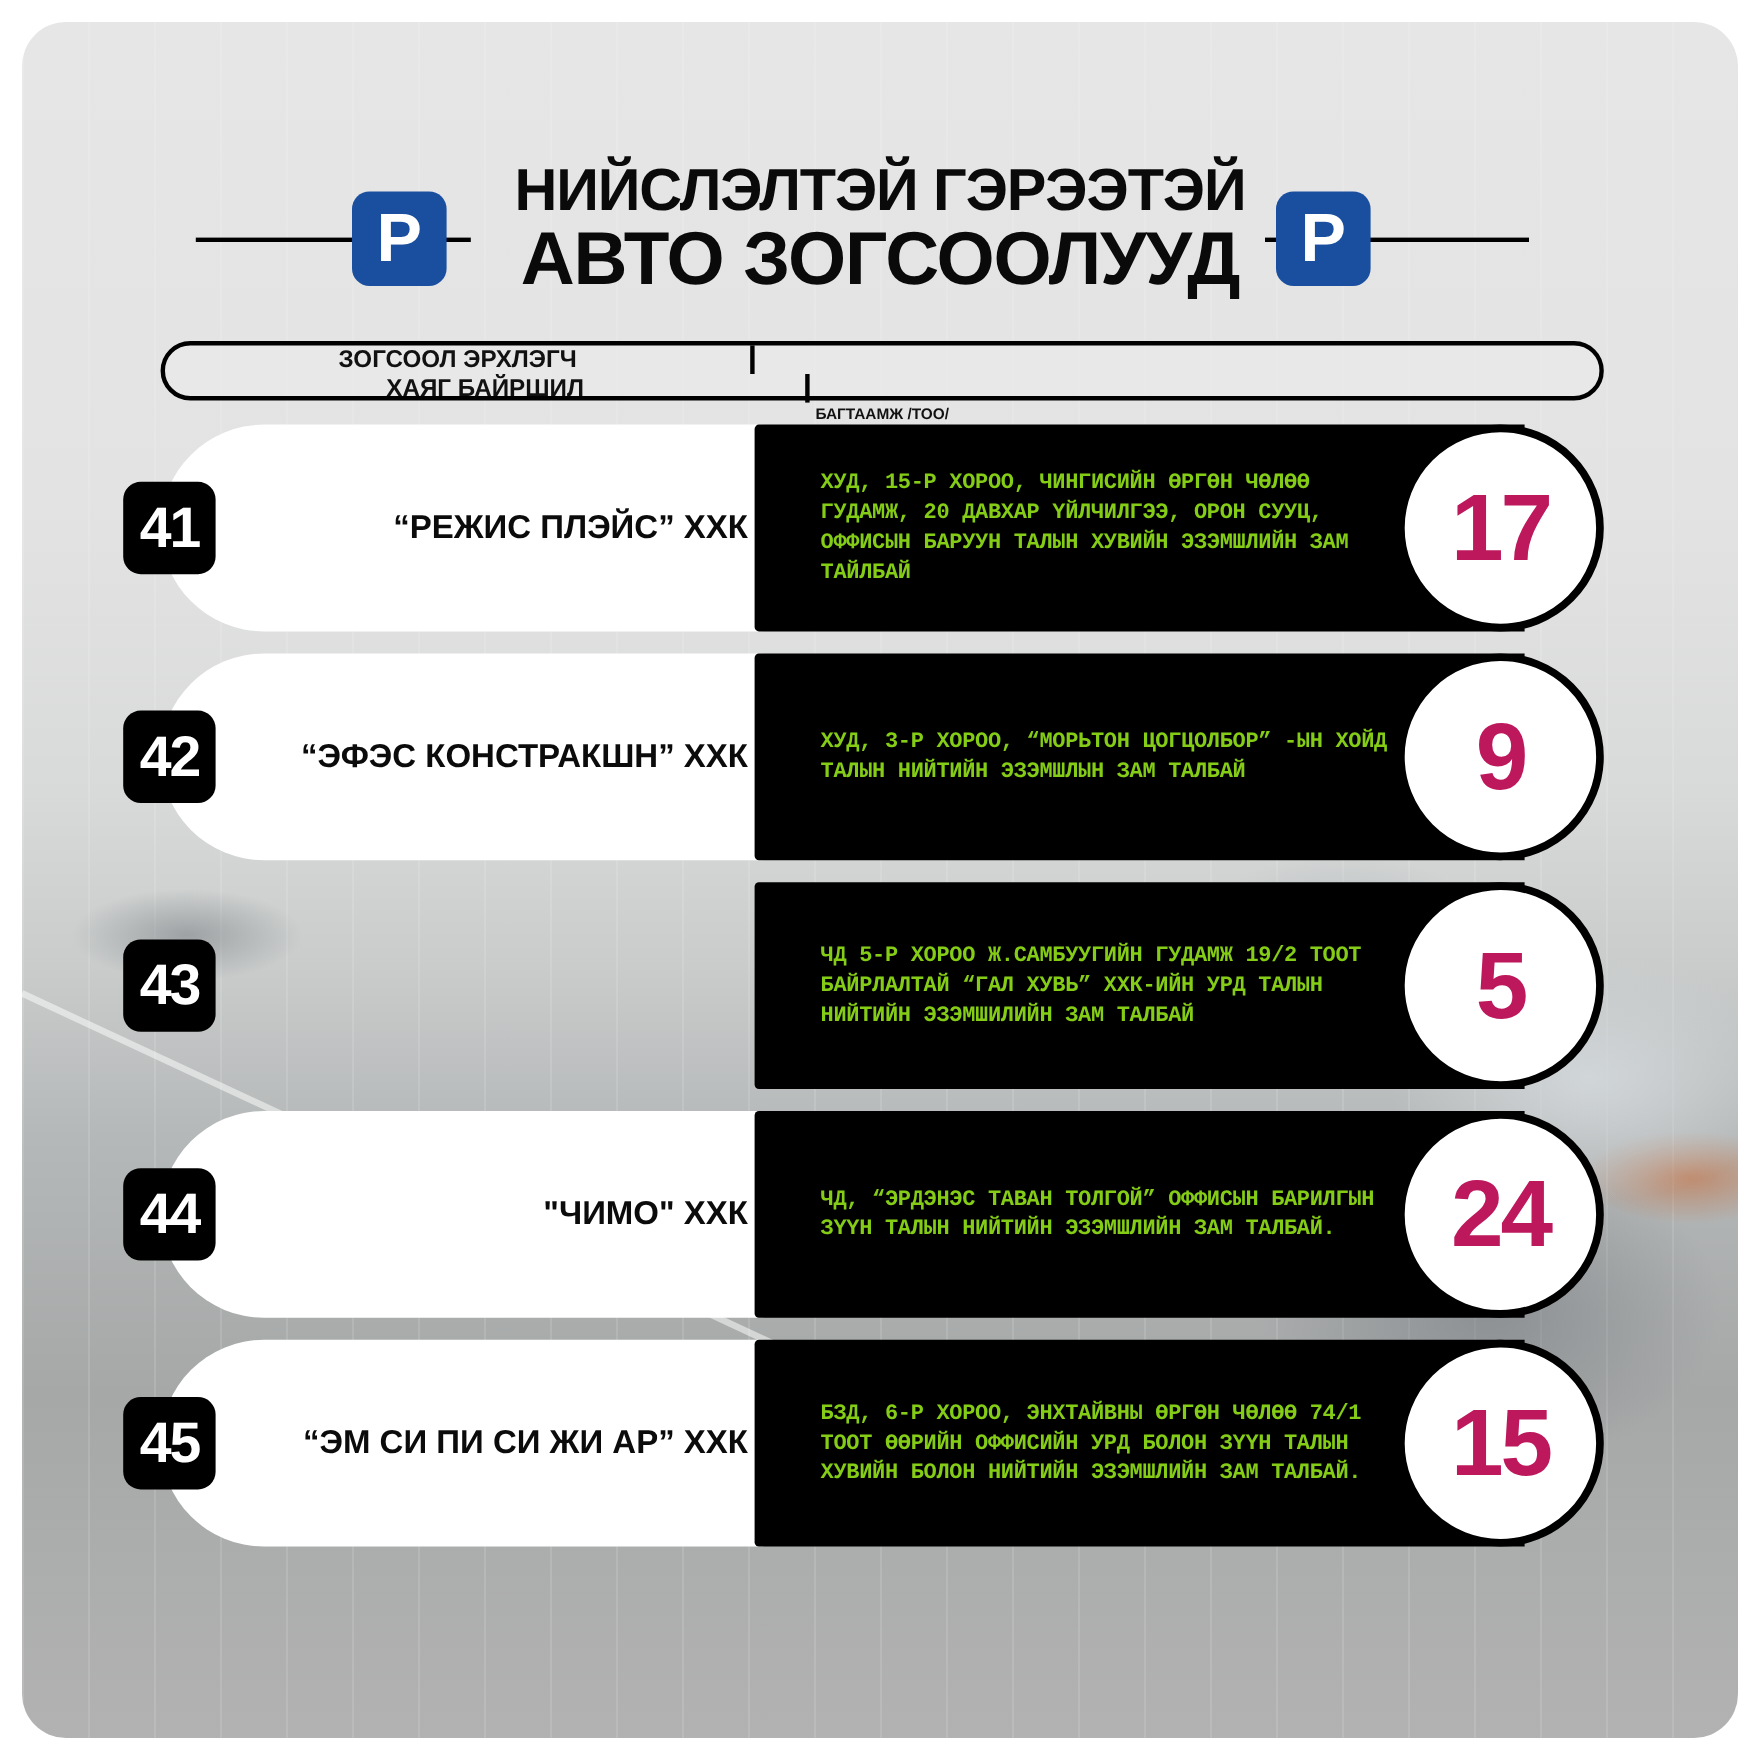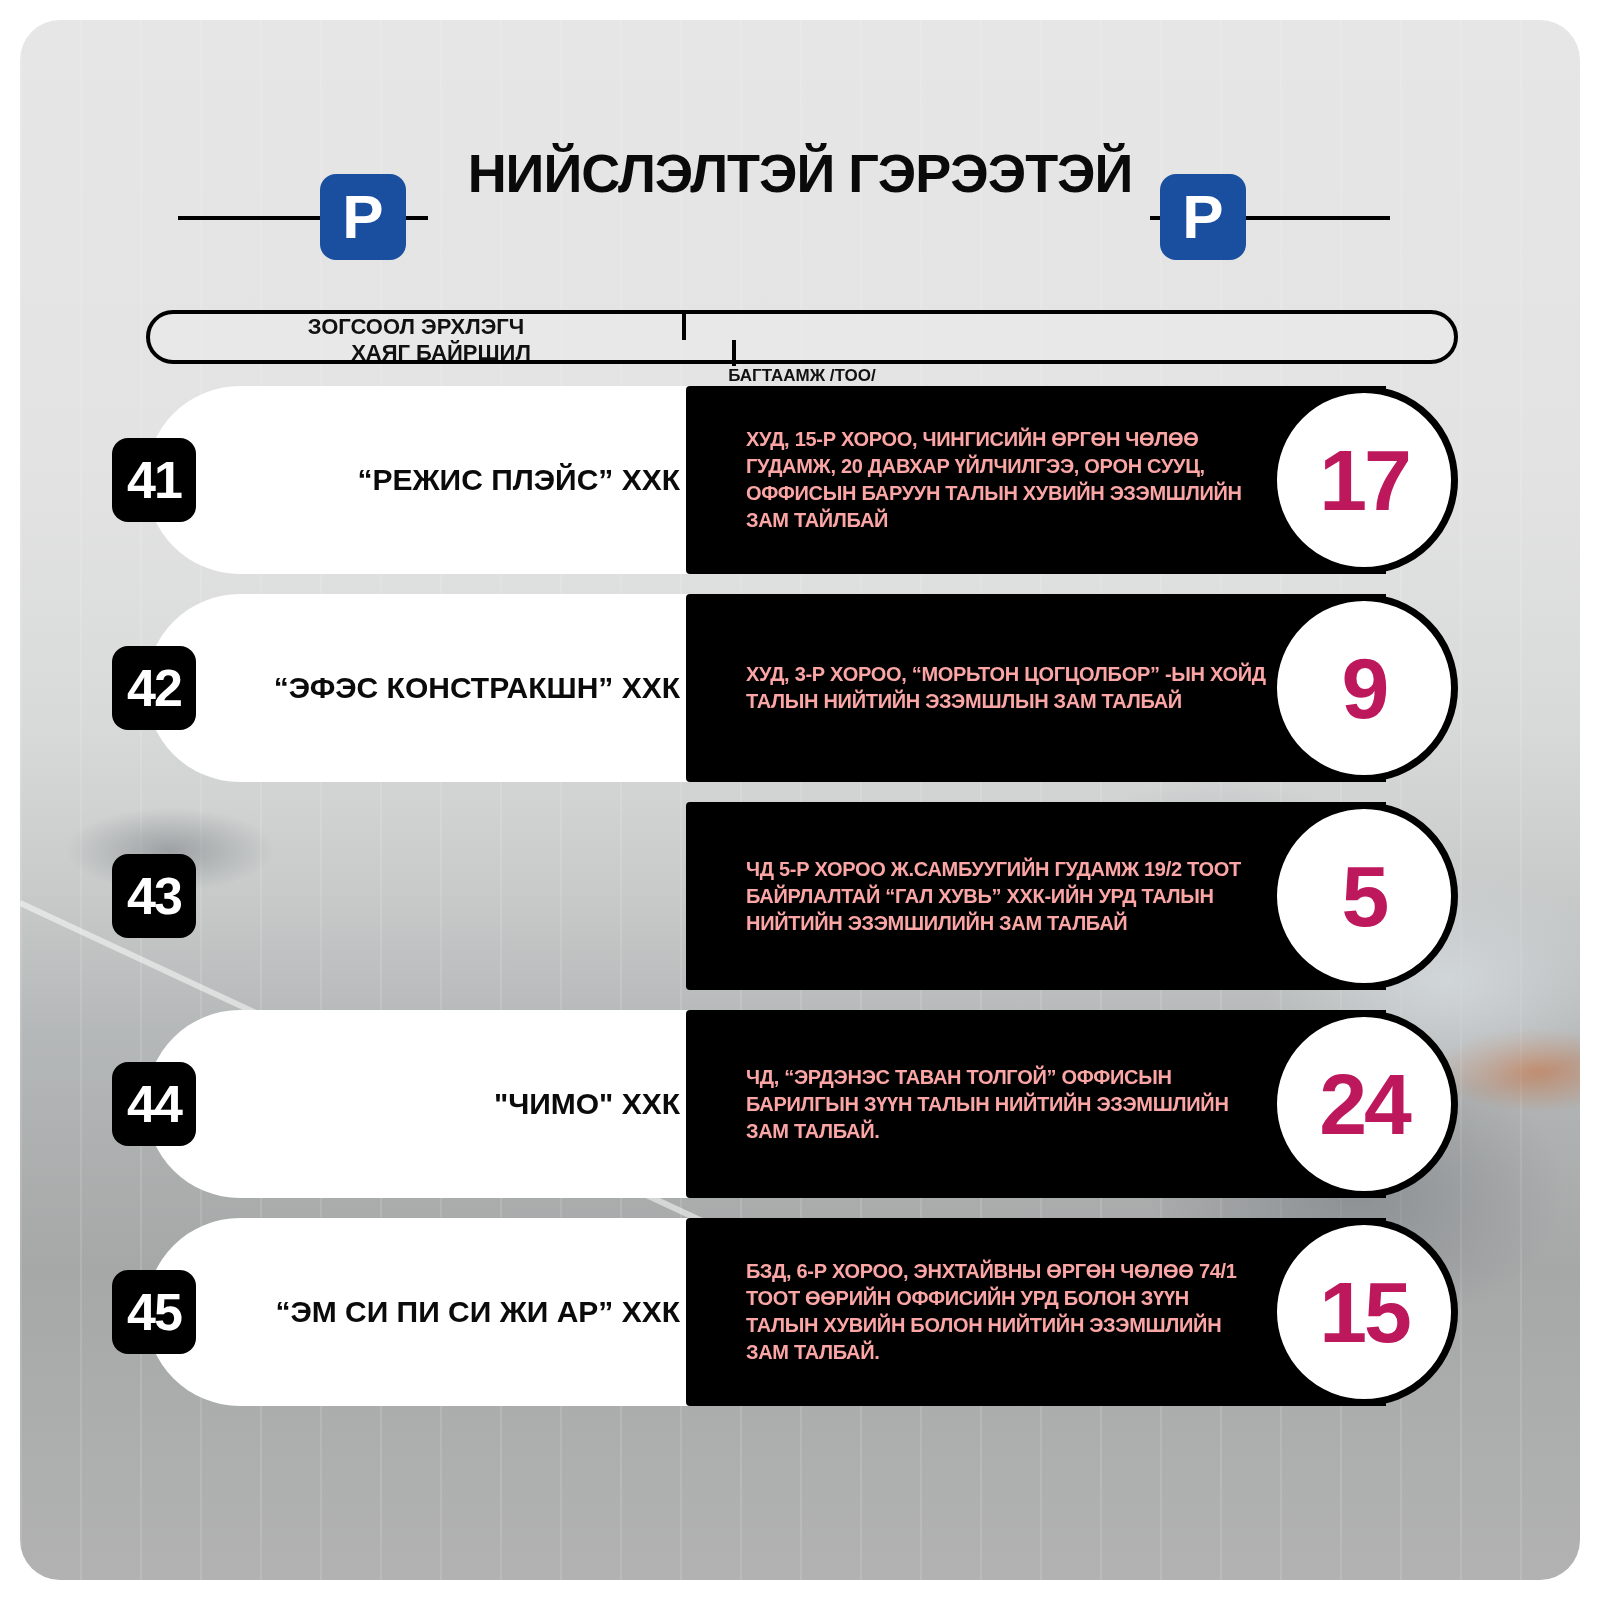--- a/index.html
+++ b/index.html
@@ -63,21 +63,21 @@
     border: 4px solid #000; border-radius: 27px; display: flex; align-items: stretch;
     background: rgba(235,235,235,0.6);
     flex-direction: column;
   }
   .header-cell {
     display: flex; align-items: center; justify-content: center; text-align: center;
     font-family: "Liberation Sans", sans-serif; font-weight: 700; color: #111; font-size: 22px;
   }
   .hc-owner { width: 536px; border-right: 4px solid #000; }
   .hc-address { width: 586px; border-right: 4px solid #000; }
-  .hc-cap { flex: 1; font-size: 17px; line-height: 20px; }
+  .hc-cap { flex: 1; font-size: 14px; line-height: 20px; }
 
   
   .rows { position: absolute; left: 0; top: 366px; width: 1560px; }
   .row {
     position: absolute; left: 126px; width: 1312px; height: 188px;
   }
   .row-left {
     position: absolute; left: 0; top: 0; width: 548px; height: 188px;
     background: #ffffff; border-radius: 94px 0 0 94px;
     display: flex; align-items: center; justify-content: center;
@@ -91,21 +91,21 @@
     background: #000; color: #fff; font-family: "Liberation Sans", sans-serif; font-weight: 700;
     font-size: 52px; line-height: 84px; text-align: center; letter-spacing: -2px;
   }
   .row-right {
     position: absolute; left: 540px; top: 0; width: 700px; height: 188px;
     background: #000; border-radius: 4px 0 0 4px;
     display: flex; align-items: center;
   }
   .row-address {
     margin-left: 60px; width: 520px;
-    font-family: Liberation Sans, sans-serif; font-weight: 700; color: #fca5a5;
+    font-family: Liberation Mono, monospace; font-weight: 700; color: #84cc16;
     font-size: 20px; line-height: 27px; letter-spacing: -0.3px;
   }
   .row-cap {
     position: absolute; left: 1124px; top: 0; width: 188px; height: 188px; border-radius: 50%;
     background: #fff; border: 7px solid #000;
     display: flex; align-items: center; justify-content: center;
     font-family: "Liberation Sans", sans-serif; font-weight: 700; color: #be185d; font-size: 86px; letter-spacing: -3px;
   }
 </style>
 </head>
@@ -115,20 +115,21 @@
   <div class="cars"></div>
   <div class="cars-left"></div>
   <div class="road-line"></div>
 
   <div class="title-wrap">
     <div class="rule-left"></div>
     <div class="rule-right"></div>
     <div class="p-badge p-left">P</div>
     <div class="p-badge p-right">P</div>
     <div class="title-line1">НИЙСЛЭЛТЭЙ ГЭРЭЭТЭЙ</div>
+    <div class="title-line2">АВТО ЗОГСООЛУУД</div>
   </div>
 
   <div class="header-bar">
     <div class="header-cell hc-owner">ЗОГСООЛ ЭРХЛЭГЧ</div>
     <div class="header-cell hc-address">ХАЯГ БАЙРШИЛ</div>
     <div class="header-cell hc-cap">БАГТААМЖ /ТОО/</div>
   </div>
 
   <div class="rows">
     <div class="row" style="top:0px">

